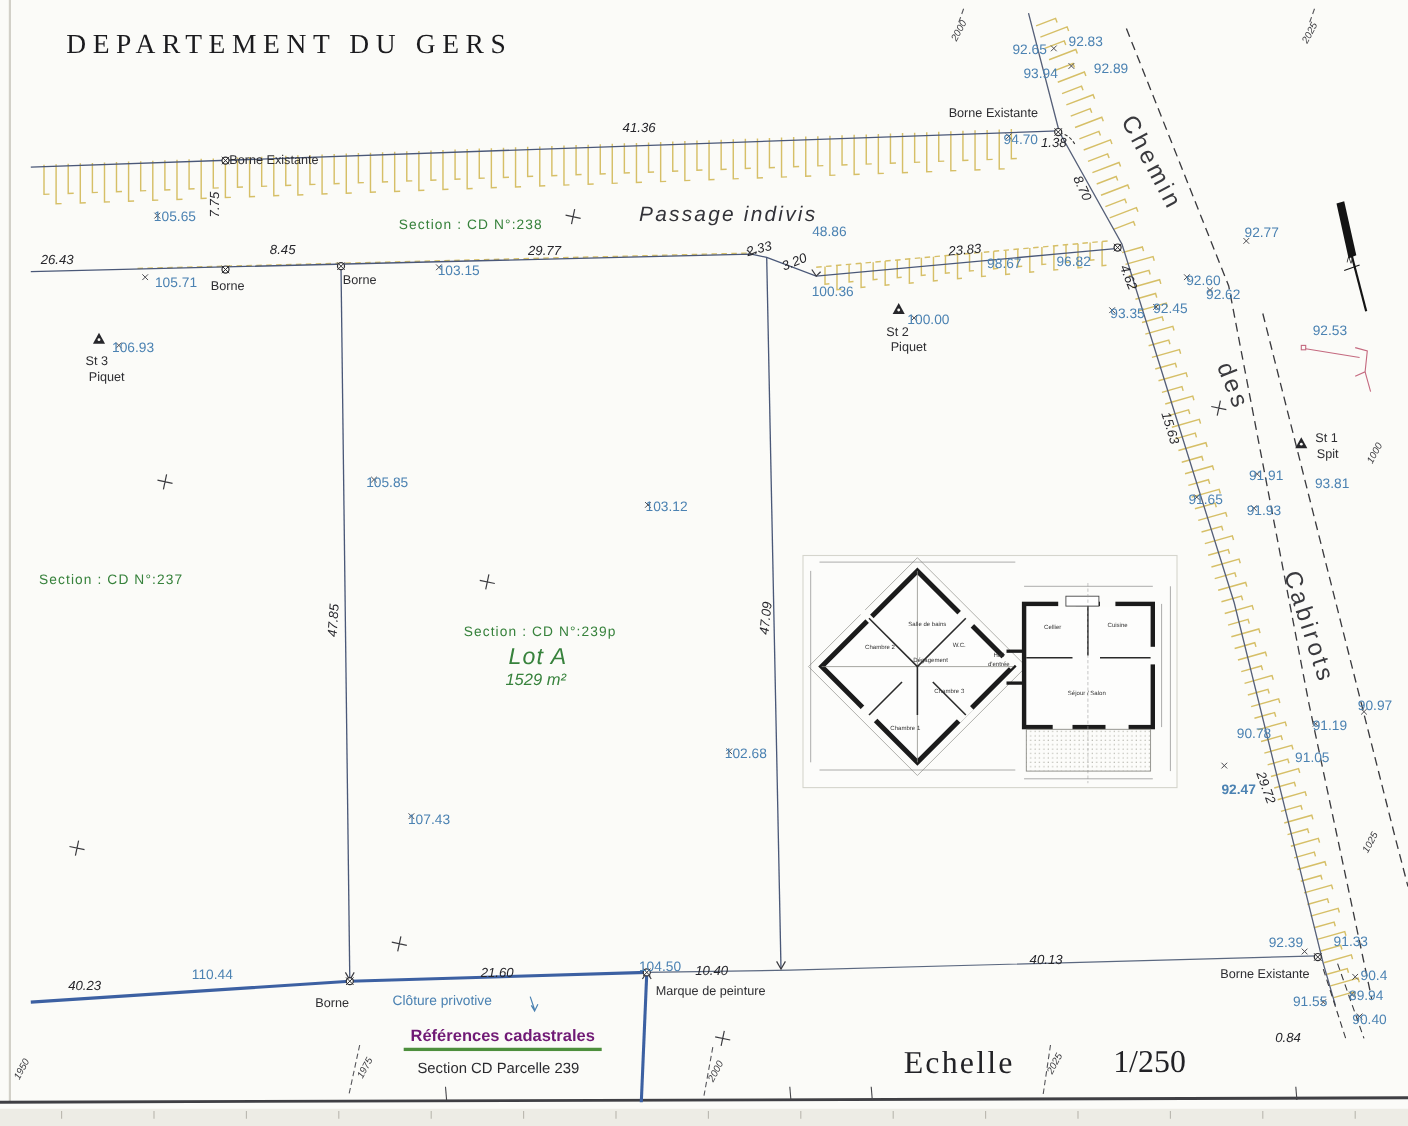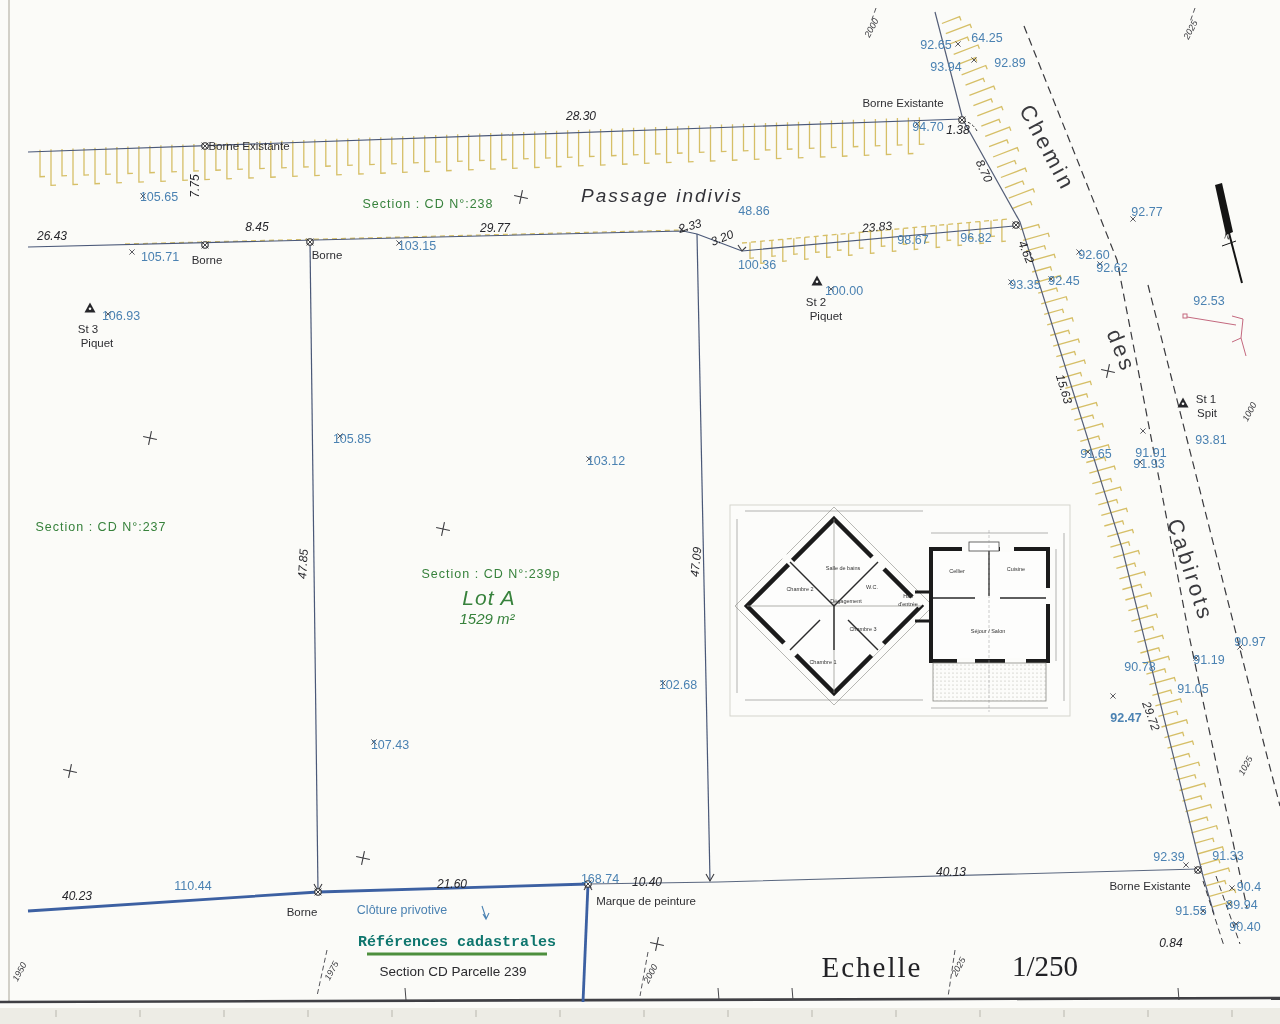--- a/index.html
+++ b/index.html
@@ -22,21 +22,21 @@
   .lbl.ntiny{font-size:8px;color:#222;}
   .dept-title{position:absolute;left:263px;top:41px;transform:translate(-50%,-50%);
        font-family:"Liberation Serif",serif;font-size:25px;letter-spacing:6px;color:#1b1b1e;white-space:nowrap;}
   .plan-title{position:absolute;left:967px;top:929px;transform:translate(-50%,-50%);
        font-family:"Liberation Serif",serif;font-size:38px;letter-spacing:7px;color:#222226;white-space:nowrap;}
   .scale-label{position:absolute;left:872px;top:967px;transform:translate(-50%,-50%);
        font-family:"Liberation Serif",serif;font-size:29px;letter-spacing:2px;color:#222226;}
   .scale-value{position:absolute;left:1045px;top:966px;transform:translate(-50%,-50%);
        font-family:"Liberation Serif",serif;font-size:29px;color:#222226;}
   .cad-title{position:absolute;left:457px;top:942px;transform:translate(-50%,-50%);
-       font-family:Liberation Mono, monospace;font-weight:bold;font-size:15px;color:#0f766e;white-space:nowrap;text-align:center;}
+       font-family:Liberation Sans, sans-serif;font-weight:bold;font-size:15px;color:#701a75;white-space:nowrap;text-align:center;}
   .cad-underline{position:absolute;left:457px;top:954px;transform:translate(-50%,-50%);
        width:180px;height:3px;background:#4d8f3d;}
   .cad-value{position:absolute;left:453px;top:971px;transform:translate(-50%,-50%);
        font-size:13.5px;color:#2b2b2f;white-space:nowrap;}
 </style>
 </head>
 <body>
 
 <div class="canvas">
 
@@ -471,20 +471,21 @@
         <line x1="1056" y1="549" x2="1056" y2="661"></line>
         <line x1="1064" y1="533" x2="1064" y2="701"></line>
         <line x1="931" y1="708" x2="1048" y2="708"></line>
         <line x1="737" y1="519" x2="737" y2="693"></line>
         <line x1="745" y1="511" x2="923" y2="511"></line>
         <line x1="745" y1="700" x2="923" y2="700"></line>
       </g>
     </g>
   </svg>
 
+  <div class="dept-title">DEPARTEMENT DU GERS</div>
   <div class="scale-label">Echelle</div>
   <div class="scale-value">1/250</div>
   <div class="cad-title">Références cadastrales</div>
   <div class="cad-underline"></div>
   <div class="cad-value">Section CD Parcelle 239</div>
 
   <div id="labels-layer">
       <span class="lbl dark" style="left: 249px; top: 147px; transform: translate(-50%, -50%);">Borne Existante</span>
       <span class="lbl dark" style="left: 207px; top: 261px; transform: translate(-50%, -50%);">Borne</span>
       <span class="lbl dark" style="left: 327px; top: 256px; transform: translate(-50%, -50%);">Borne</span>
@@ -500,21 +501,21 @@
       <span class="lbl dark" style="left: 1150px; top: 887px; transform: translate(-50%, -50%);">Borne Existante</span>
       <span class="lbl passage" style="left: 662px; top: 195px; transform: translate(-50%, -50%);">Passage indivis</span>
       <span class="lbl road" style="left: 1047px; top: 148px; transform: translate(-50%, -50%) rotate(62deg);">Chemin</span>
       <span class="lbl road" style="left: 1121px; top: 351px; transform: translate(-50%, -50%) rotate(68deg);">des</span>
       <span class="lbl road" style="left: 1190px; top: 570px; transform: translate(-50%, -50%) rotate(72deg);">Cabirots</span>
       <span class="lbl green sect" style="left: 428px; top: 204px; transform: translate(-50%, -50%);">Section : CD N°:238</span>
       <span class="lbl green sect" style="left: 101px; top: 527px; transform: translate(-50%, -50%);">Section : CD N°:237</span>
       <span class="lbl green sect" style="left: 491px; top: 574px; transform: translate(-50%, -50%);">Section : CD N°:239p</span>
       <span class="lbl lot" style="left: 489px; top: 597px; transform: translate(-50%, -50%);">Lot A</span>
       <span class="lbl area" style="left: 487px; top: 618px; transform: translate(-50%, -50%);">1529 m²</span>
-      <span class="lbl dist" style="left: 581px; top: 116px; transform: translate(-50%, -50%);">28.30</span>
+      <span class="lbl dist" style="left: 581px; top: 116px; transform: translate(-50%, -50%);">41.36</span>
       <span class="lbl dist" style="left: 52px; top: 236px; transform: translate(-50%, -50%);">26.43</span>
       <span class="lbl dist" style="left: 257px; top: 227px; transform: translate(-50%, -50%);">8.45</span>
       <span class="lbl dist" style="left: 495px; top: 228px; transform: translate(-50%, -50%);">29.77</span>
       <span class="lbl dist" style="left: 690px; top: 226px; transform: translate(-50%, -50%) rotate(-15deg);">2.33</span>
       <span class="lbl dist" style="left: 722px; top: 238px; transform: translate(-50%, -50%) rotate(-22deg);">3.20</span>
       <span class="lbl dist" style="left: 877px; top: 227px; transform: translate(-50%, -50%) rotate(-5deg);">23.83</span>
       <span class="lbl dist" style="left: 195px; top: 186px; transform: translate(-50%, -50%) rotate(-90deg);">7.75</span>
       <span class="lbl dist" style="left: 984px; top: 171px; transform: translate(-50%, -50%) rotate(65deg);">8.70</span>
       <span class="lbl dist" style="left: 1026px; top: 252px; transform: translate(-50%, -50%) rotate(68deg);">4.62</span>
       <span class="lbl dist" style="left: 1064px; top: 389px; transform: translate(-50%, -50%) rotate(73deg);">15.63</span>
@@ -529,52 +530,52 @@
       <span class="lbl dist" style="left: 1171px; top: 943px; transform: translate(-50%, -50%);">0.84</span>
       <span class="lbl blue" style="left: 159px; top: 197px; transform: translate(-50%, -50%);">105.65</span>
       <span class="lbl blue" style="left: 160px; top: 257px; transform: translate(-50%, -50%);">105.71</span>
       <span class="lbl blue" style="left: 417px; top: 246px; transform: translate(-50%, -50%);">103.15</span>
       <span class="lbl blue" style="left: 754px; top: 211px; transform: translate(-50%, -50%);">48.86</span>
       <span class="lbl blue" style="left: 757px; top: 265px; transform: translate(-50%, -50%);">100.36</span>
       <span class="lbl blue" style="left: 913px; top: 240px; transform: translate(-50%, -50%);">98.67</span>
       <span class="lbl blue" style="left: 976px; top: 238px; transform: translate(-50%, -50%);">96.82</span>
       <span class="lbl blue" style="left: 936px; top: 45px; transform: translate(-50%, -50%);">92.65</span>
       <span class="lbl blue" style="left: 922px; top: 67px; transform: translate(-50%, -50%); margin-left: 24px;">93.94</span>
-      <span class="lbl blue" style="left: 987px; top: 38px; transform: translate(-50%, -50%);">64.25</span>
+      <span class="lbl blue" style="left: 987px; top: 38px; transform: translate(-50%, -50%);">92.83</span>
       <span class="lbl blue" style="left: 1010px; top: 63px; transform: translate(-50%, -50%);">92.89</span>
       <span class="lbl blue" style="left: 928px; top: 127px; transform: translate(-50%, -50%);">94.70</span>
       <span class="lbl blue" style="left: 1147px; top: 212px; transform: translate(-50%, -50%);">92.77</span>
       <span class="lbl blue" style="left: 1094px; top: 255px; transform: translate(-50%, -50%);">92.60</span>
       <span class="lbl blue" style="left: 1112px; top: 268px; transform: translate(-50%, -50%);">92.62</span>
       <span class="lbl blue" style="left: 1025px; top: 285px; transform: translate(-50%, -50%);">93.35</span>
       <span class="lbl blue" style="left: 1064px; top: 281px; transform: translate(-50%, -50%);">92.45</span>
       <span class="lbl blue" style="left: 1209px; top: 301px; transform: translate(-50%, -50%);">92.53</span>
       <span class="lbl blue" style="left: 121px; top: 316px; transform: translate(-50%, -50%);">106.93</span>
       <span class="lbl blue" style="left: 844px; top: 291px; transform: translate(-50%, -50%);">100.00</span>
       <span class="lbl blue" style="left: 352px; top: 439px; transform: translate(-50%, -50%);">105.85</span>
       <span class="lbl blue" style="left: 606px; top: 461px; transform: translate(-50%, -50%);">103.12</span>
       <span class="lbl blue" style="left: 678px; top: 685px; transform: translate(-50%, -50%);">102.68</span>
       <span class="lbl blue" style="left: 390px; top: 745px; transform: translate(-50%, -50%);">107.43</span>
-      <span class="lbl blue" style="left: 1151px; top: 433px; transform: translate(-50%, -50%); margin-top: 20px;">91.91</span>
+      <span class="lbl blue" style="left: 1151px; top: 433px; transform: translate(-50%, -50%);">91.91</span>
       <span class="lbl blue" style="left: 1211px; top: 440px; transform: translate(-50%, -50%);">93.81</span>
       <span class="lbl blue" style="left: 1096px; top: 454px; transform: translate(-50%, -50%);">91.65</span>
       <span class="lbl blue" style="left: 1149px; top: 464px; transform: translate(-50%, -50%);">91.93</span>
       <span class="lbl blue" style="left: 1250px; top: 642px; transform: translate(-50%, -50%);">90.97</span>
       <span class="lbl blue" style="left: 1209px; top: 660px; transform: translate(-50%, -50%);">91.19</span>
       <span class="lbl blue" style="left: 1140px; top: 667px; transform: translate(-50%, -50%);">90.78</span>
       <span class="lbl blue" style="left: 1193px; top: 689px; transform: translate(-50%, -50%);">91.05</span>
       <span class="lbl blue" style="left: 1126px; top: 718px; transform: translate(-50%, -50%); font-weight: bold;">92.47</span>
       <span class="lbl blue" style="left: 1169px; top: 857px; transform: translate(-50%, -50%);">92.39</span>
       <span class="lbl blue" style="left: 1228px; top: 856px; transform: translate(-50%, -50%);">91.33</span>
       <span class="lbl blue" style="left: 1249px; top: 887px; transform: translate(-50%, -50%);">90.4</span>
       <span class="lbl blue" style="left: 1242px; top: 905px; transform: translate(-50%, -50%);">89.94</span>
       <span class="lbl blue" style="left: 1191px; top: 911px; transform: translate(-50%, -50%);">91.55</span>
       <span class="lbl blue" style="left: 1245px; top: 927px; transform: translate(-50%, -50%);">90.40</span>
       <span class="lbl blue" style="left: 193px; top: 886px; transform: translate(-50%, -50%);">110.44</span>
-      <span class="lbl blue" style="left: 600px; top: 879px; transform: translate(-50%, -50%);">168.74</span>
+      <span class="lbl blue" style="left: 600px; top: 879px; transform: translate(-50%, -50%);">104.50</span>
       <span class="lbl blue" style="left: 402px; top: 910px; transform: translate(-50%, -50%);">Clôture privotive</span>
       <span class="lbl grid" style="left: 872px; top: 28px; transform: translate(-50%, -50%) rotate(-62deg);">2000</span>
       <span class="lbl grid" style="left: 1191px; top: 30px; transform: translate(-50%, -50%) rotate(-62deg);">2025</span>
       <span class="lbl grid" style="left: 20px; top: 972px; transform: translate(-50%, -50%) rotate(-62deg);">1950</span>
       <span class="lbl grid" style="left: 332px; top: 971px; transform: translate(-50%, -50%) rotate(-62deg);">1975</span>
       <span class="lbl grid" style="left: 651px; top: 974px; transform: translate(-50%, -50%) rotate(-62deg);">2000</span>
       <span class="lbl grid" style="left: 959px; top: 967px; transform: translate(-50%, -50%) rotate(-62deg);">2025</span>
       <span class="lbl grid" style="left: 1250px; top: 412px; transform: translate(-50%, -50%) rotate(-62deg);">1000</span>
       <span class="lbl grid" style="left: 1246px; top: 766px; transform: translate(-50%, -50%) rotate(-62deg);">1025</span>
       <span class="lbl ntiny" style="left: 1227px; top: 237px; transform: translate(-50%, -50%) rotate(15deg);">N</span>

